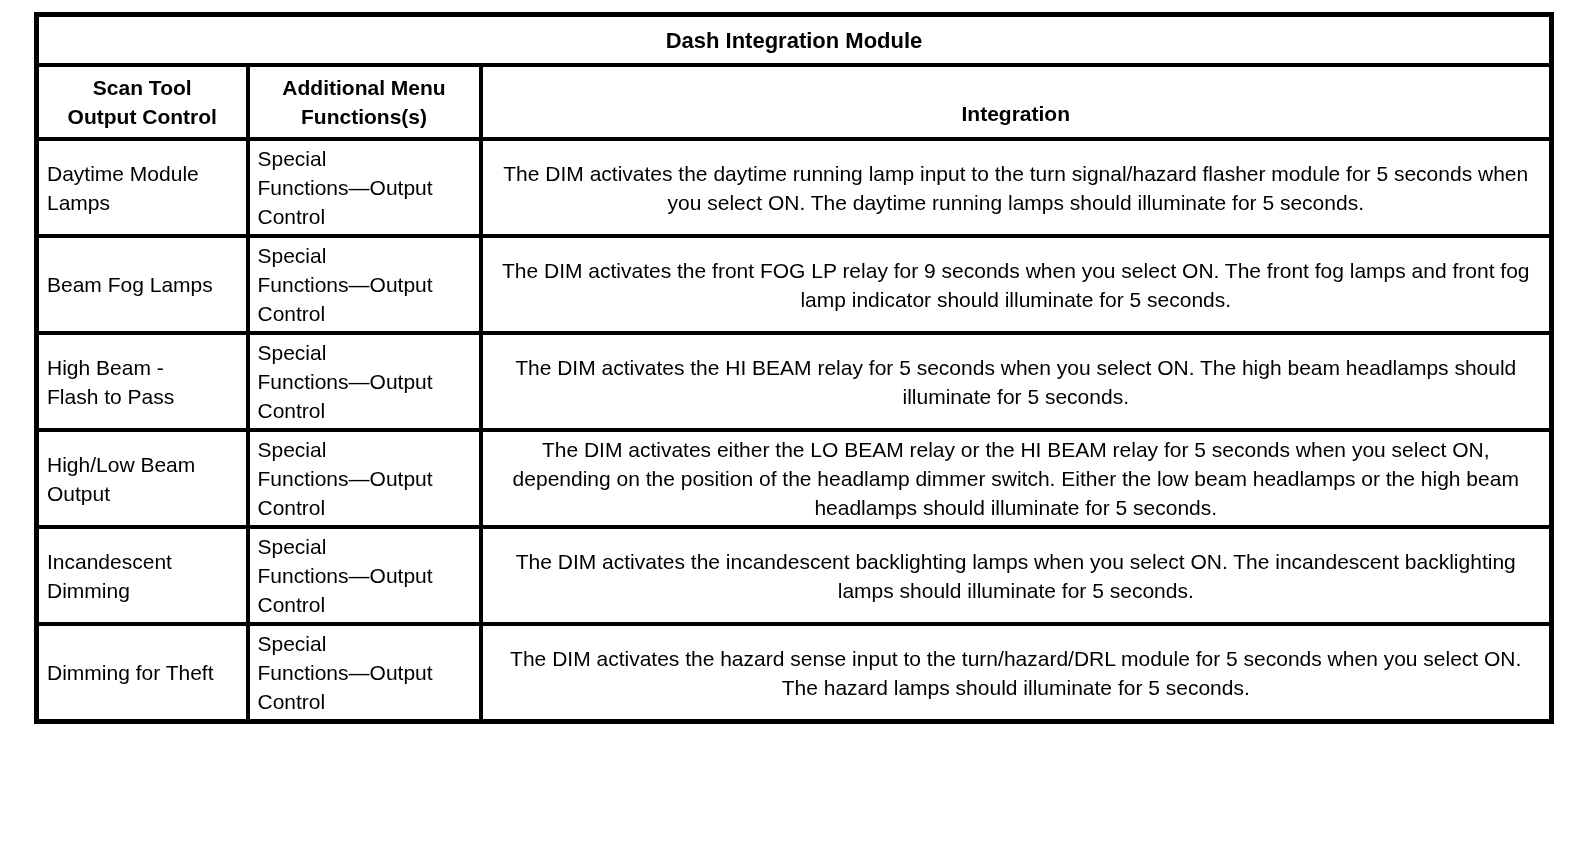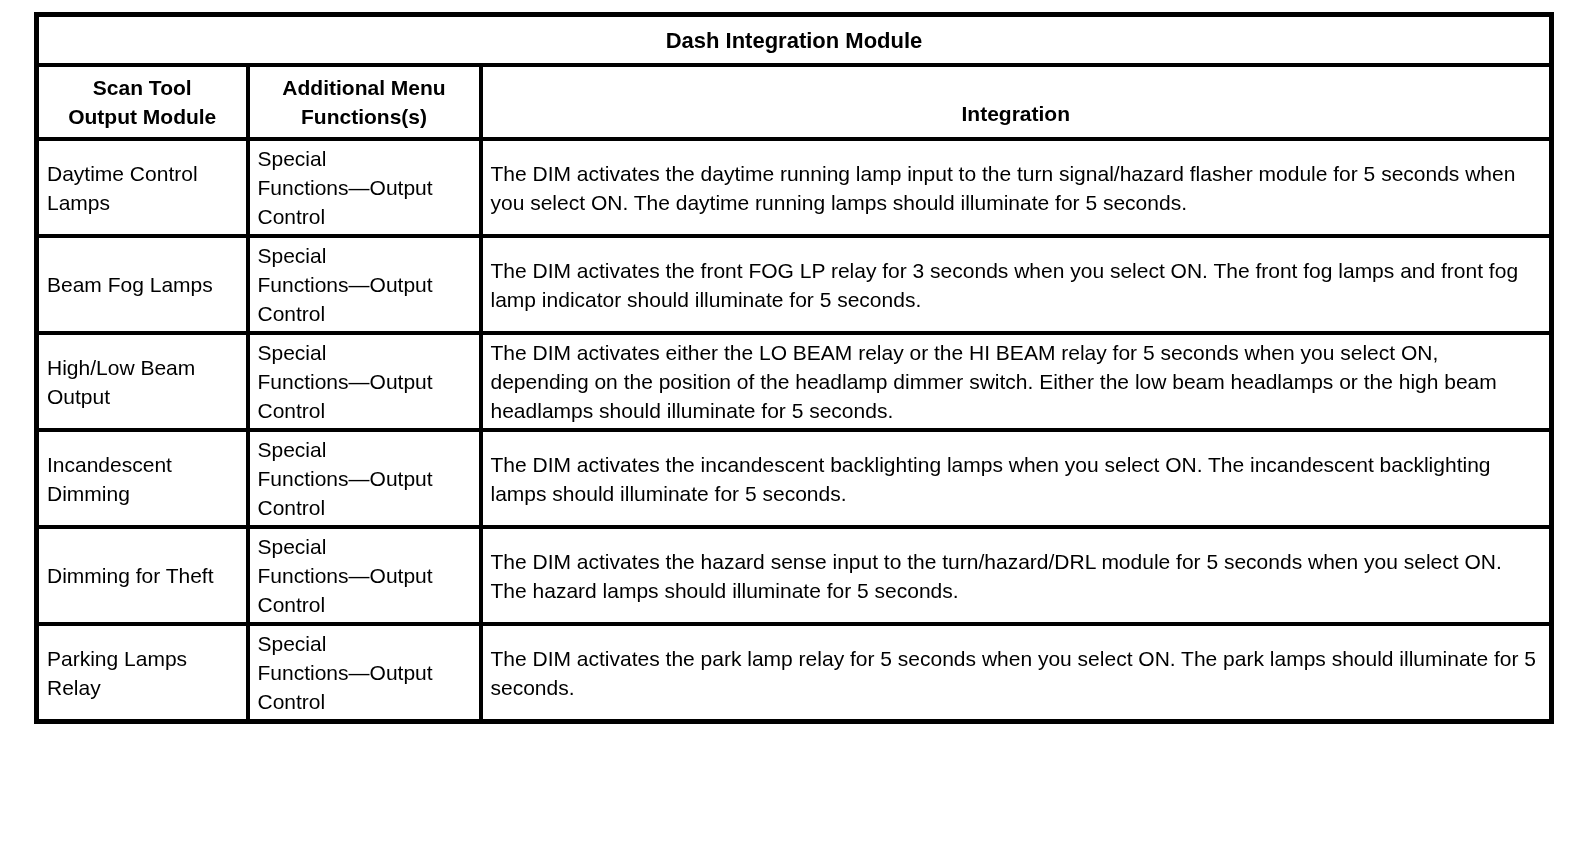--- a/index.html
+++ b/index.html
@@ -58,60 +58,68 @@
   }
   tr.data-row {
     height: 90px;
   }
   td.cell-control, td.cell-menu {
     text-align: left;
     vertical-align: middle;
     white-space: pre-line;
   }
   td.cell-desc {
-    text-align: left;
+    text-align: center;
     vertical-align: middle;
   }
 </style>
 </head>
 <body>
 
 <div class="canvas">
   <table class="dim-table">
     <colgroup>
       <col style="width:211px">
       <col style="width:233px">
       <col style="width:1071px">
     </colgroup>
     <tbody>
       <tr class="title-row">
         <td colspan="3">Dash Integration Module</td>
       </tr>
       <tr class="header-row">
         <th>Scan Tool
-Output Module</th>
+Output Control</th>
         <th>Additional Menu
 Functions(s)</th>
         <th class="desc-h">Integration</th>
       </tr>
 
       <tr class="data-row">
-        <td class="cell-control">Daytime Control
+        <td class="cell-control">Daytime Module
 Lamps</td>
         <td class="cell-menu">Special
 Functions—Output
 Control</td>
         <td class="cell-desc">The DIM activates the daytime running lamp input to the turn signal/hazard flasher module for 5 seconds when you select ON. The daytime running lamps should illuminate for 5 seconds.</td>
       </tr>
       <tr class="data-row">
         <td class="cell-control">Beam Fog Lamps</td>
         <td class="cell-menu">Special
 Functions—Output
 Control</td>
-        <td class="cell-desc">The DIM activates the front FOG LP relay for 3 seconds when you select ON. The front fog lamps and front fog lamp indicator should illuminate for 5 seconds.</td>
+        <td class="cell-desc">The DIM activates the front FOG LP relay for 9 seconds when you select ON. The front fog lamps and front fog lamp indicator should illuminate for 5 seconds.</td>
+      </tr>
+      <tr class="data-row">
+        <td class="cell-control">High Beam -
+Flash to Pass</td>
+        <td class="cell-menu">Special
+Functions—Output
+Control</td>
+        <td class="cell-desc">The DIM activates the HI BEAM relay for 5 seconds when you select ON. The high beam headlamps should illuminate for 5 seconds.</td>
       </tr>
       <tr class="data-row">
         <td class="cell-control">High/Low Beam
 Output</td>
         <td class="cell-menu">Special
 Functions—Output
 Control</td>
         <td class="cell-desc">The DIM activates either the LO BEAM relay or the HI BEAM relay for 5 seconds when you select ON, depending on the position of the headlamp dimmer switch. Either the low beam headlamps or the high beam headlamps should illuminate for 5 seconds.</td>
       </tr>
       <tr class="data-row">
@@ -122,23 +130,15 @@
 Control</td>
         <td class="cell-desc">The DIM activates the incandescent backlighting lamps when you select ON. The incandescent backlighting lamps should illuminate for 5 seconds.</td>
       </tr>
       <tr class="data-row">
         <td class="cell-control">Dimming for Theft</td>
         <td class="cell-menu">Special
 Functions—Output
 Control</td>
         <td class="cell-desc">The DIM activates the hazard sense input to the turn/hazard/DRL module for 5 seconds when you select ON. The hazard lamps should illuminate for 5 seconds.</td>
       </tr>
-      <tr class="data-row">
-        <td class="cell-control">Parking Lamps
-Relay</td>
-        <td class="cell-menu">Special
-Functions—Output
-Control</td>
-        <td class="cell-desc">The DIM activates the park lamp relay for 5 seconds when you select ON. The park lamps should illuminate for 5 seconds.</td>
-      </tr>
     </tbody>
   </table>
 </div>
 
 </body></html>

